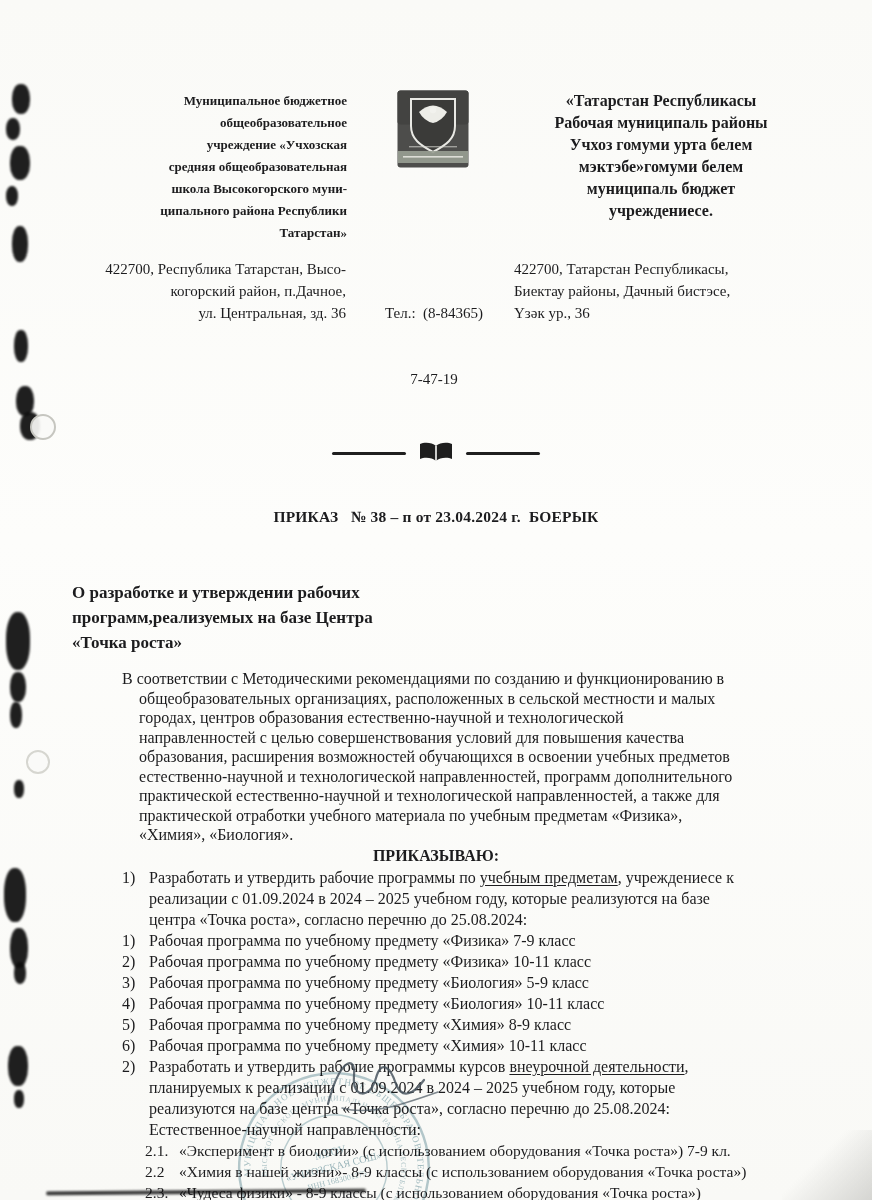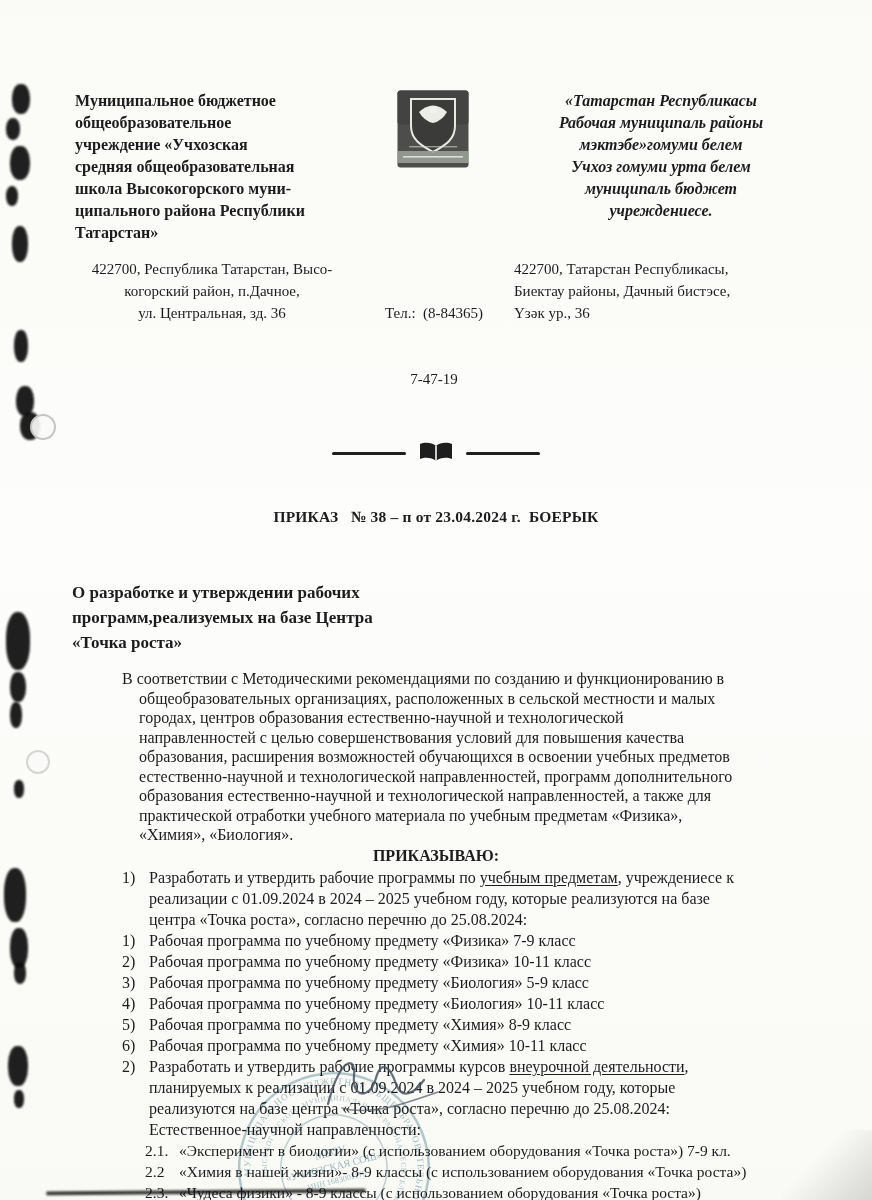--- a/index.html
+++ b/index.html
@@ -5,27 +5,27 @@
   html,body { margin:0; padding:0; background:#e9e9e7; }
   .page {
     position:relative; width:872px; height:1200px; overflow:hidden;
     background:linear-gradient(180deg,#fafaf7 0%,#fdfdfb 45%,#f9f9f6 100%);
     font-family:"Liberation Serif","DejaVu Serif",serif; color:#1c1c1e;
   }
   .content { position:relative; z-index:2; }
 
   
   .hdr { display:flex; padding-top:90px; }
-  .hdr .col-l { margin-left:75px; width:272px; text-align:left; font-weight:bold; font-size:16px; line-height:22px; }
+  .hdr .col-l { margin-left:75px; width:272px; text-align:right; font-weight:bold; font-size:13px; line-height:22px; }
   .logo { flex:none; margin-left:50px; width:72px; height:78px; }
-  .hdr .col-r { margin-left:34px; width:316px; text-align:center; font-weight:bold; font-size:16px; line-height:22px;font-style:italic; }
+  .hdr .col-r { margin-left:34px; width:316px; text-align:center; font-weight:bold; font-size:16px; line-height:22px; }
 
   
   .addr { display:flex; margin-top:14px; font-size:15px; line-height:22px; }
-  .addr .a-l { margin-left:78px; width:268px; text-align:center;font-family:Liberation Serif, serif; }
+  .addr .a-l { margin-left:78px; width:268px; text-align:right;font-family:Liberation Serif, serif; }
   .addr .a-p { margin-left:18px; width:140px; text-align:center; white-space:pre; }
   .addr .a-r { margin-left:10px; width:320px; text-align:left; }
 
   .divider { margin-top:6px; height:26px; display:flex; align-items:center; justify-content:center; gap:12px; }
   .divider .rule { width:74px; height:3px; background:#1f1f1f; border-radius:2px; }
 
   .title { margin-top:42px; text-align:center; font-weight:bold; font-size:15.5px; letter-spacing:.2px; white-space:pre; }
 
   .subject { margin-top:54px; margin-left:72px; width:440px; font-weight:bold; font-size:17px; line-height:25px; }
 
@@ -103,22 +103,22 @@
         <path d="M22,22 q14,-13 28,0 q-5,9 -14,11 q-9,-2 -14,-11 z" fill="#ededE8"></path>
         <circle cx="36" cy="20" r="3.2" fill="#f2f2ee"></circle>
         <rect x="1" y="61" width="70" height="12" fill="#99a093" opacity="0.9"></rect>
         <rect x="6" y="66" width="60" height="1.6" fill="#f0f0ea" opacity="0.8"></rect>
         <rect x="12" y="56" width="48" height="1.4" fill="#d8d8d2" opacity="0.6"></rect>
       </svg>
 
       <div class="col-r">
         <div>«Татарстан Республикасы</div>
         <div>Рабочая муниципаль районы</div>
+        <div>Учхоз гомуми урта белем</div>
         <div>мэктэбе»гомуми белем</div>
-        <div>Учхоз гомуми урта белем</div>
         <div>муниципаль бюджет</div>
         <div>учреждениесе.</div>
       </div>
     </div>
 
     <div class="addr">
       <div class="a-l">
         <div>422700, Республика Татарстан, Высо-</div>
         <div>когорский район, п.Дачное,</div>
         <div>ул. Центральная, зд. 36</div>
@@ -151,21 +151,21 @@
       <div>«Точка роста»</div>
     </div>
 
     <div class="intro">
       <div class="ln first">В соответствии с Методическими рекомендациями по созданию и функционированию в</div>
       <div class="ln">общеобразовательных организациях, расположенных в сельской местности и малых</div>
       <div class="ln">городах, центров образования естественно-научной и технологической</div>
       <div class="ln">направленностей с целью совершенствования условий для повышения качества</div>
       <div class="ln">образования, расширения возможностей обучающихся в освоении учебных предметов</div>
       <div class="ln">естественно-научной и технологической направленностей, программ дополнительного</div>
-      <div class="ln">образования естественно-научной и технологической направленностей, а также для</div>
+      <div class="ln">практической естественно-научной и технологической направленностей, а также для</div>
       <div class="ln">практической отработки учебного материала по учебным предметам «Физика»,</div>
       <div class="ln">«Химия», «Биология».</div>
     </div>
 
     <div class="decree">ПРИКАЗЫВАЮ:</div>
 
     <div class="list">
 
       <div class="li">
         <span class="num">1)</span>

